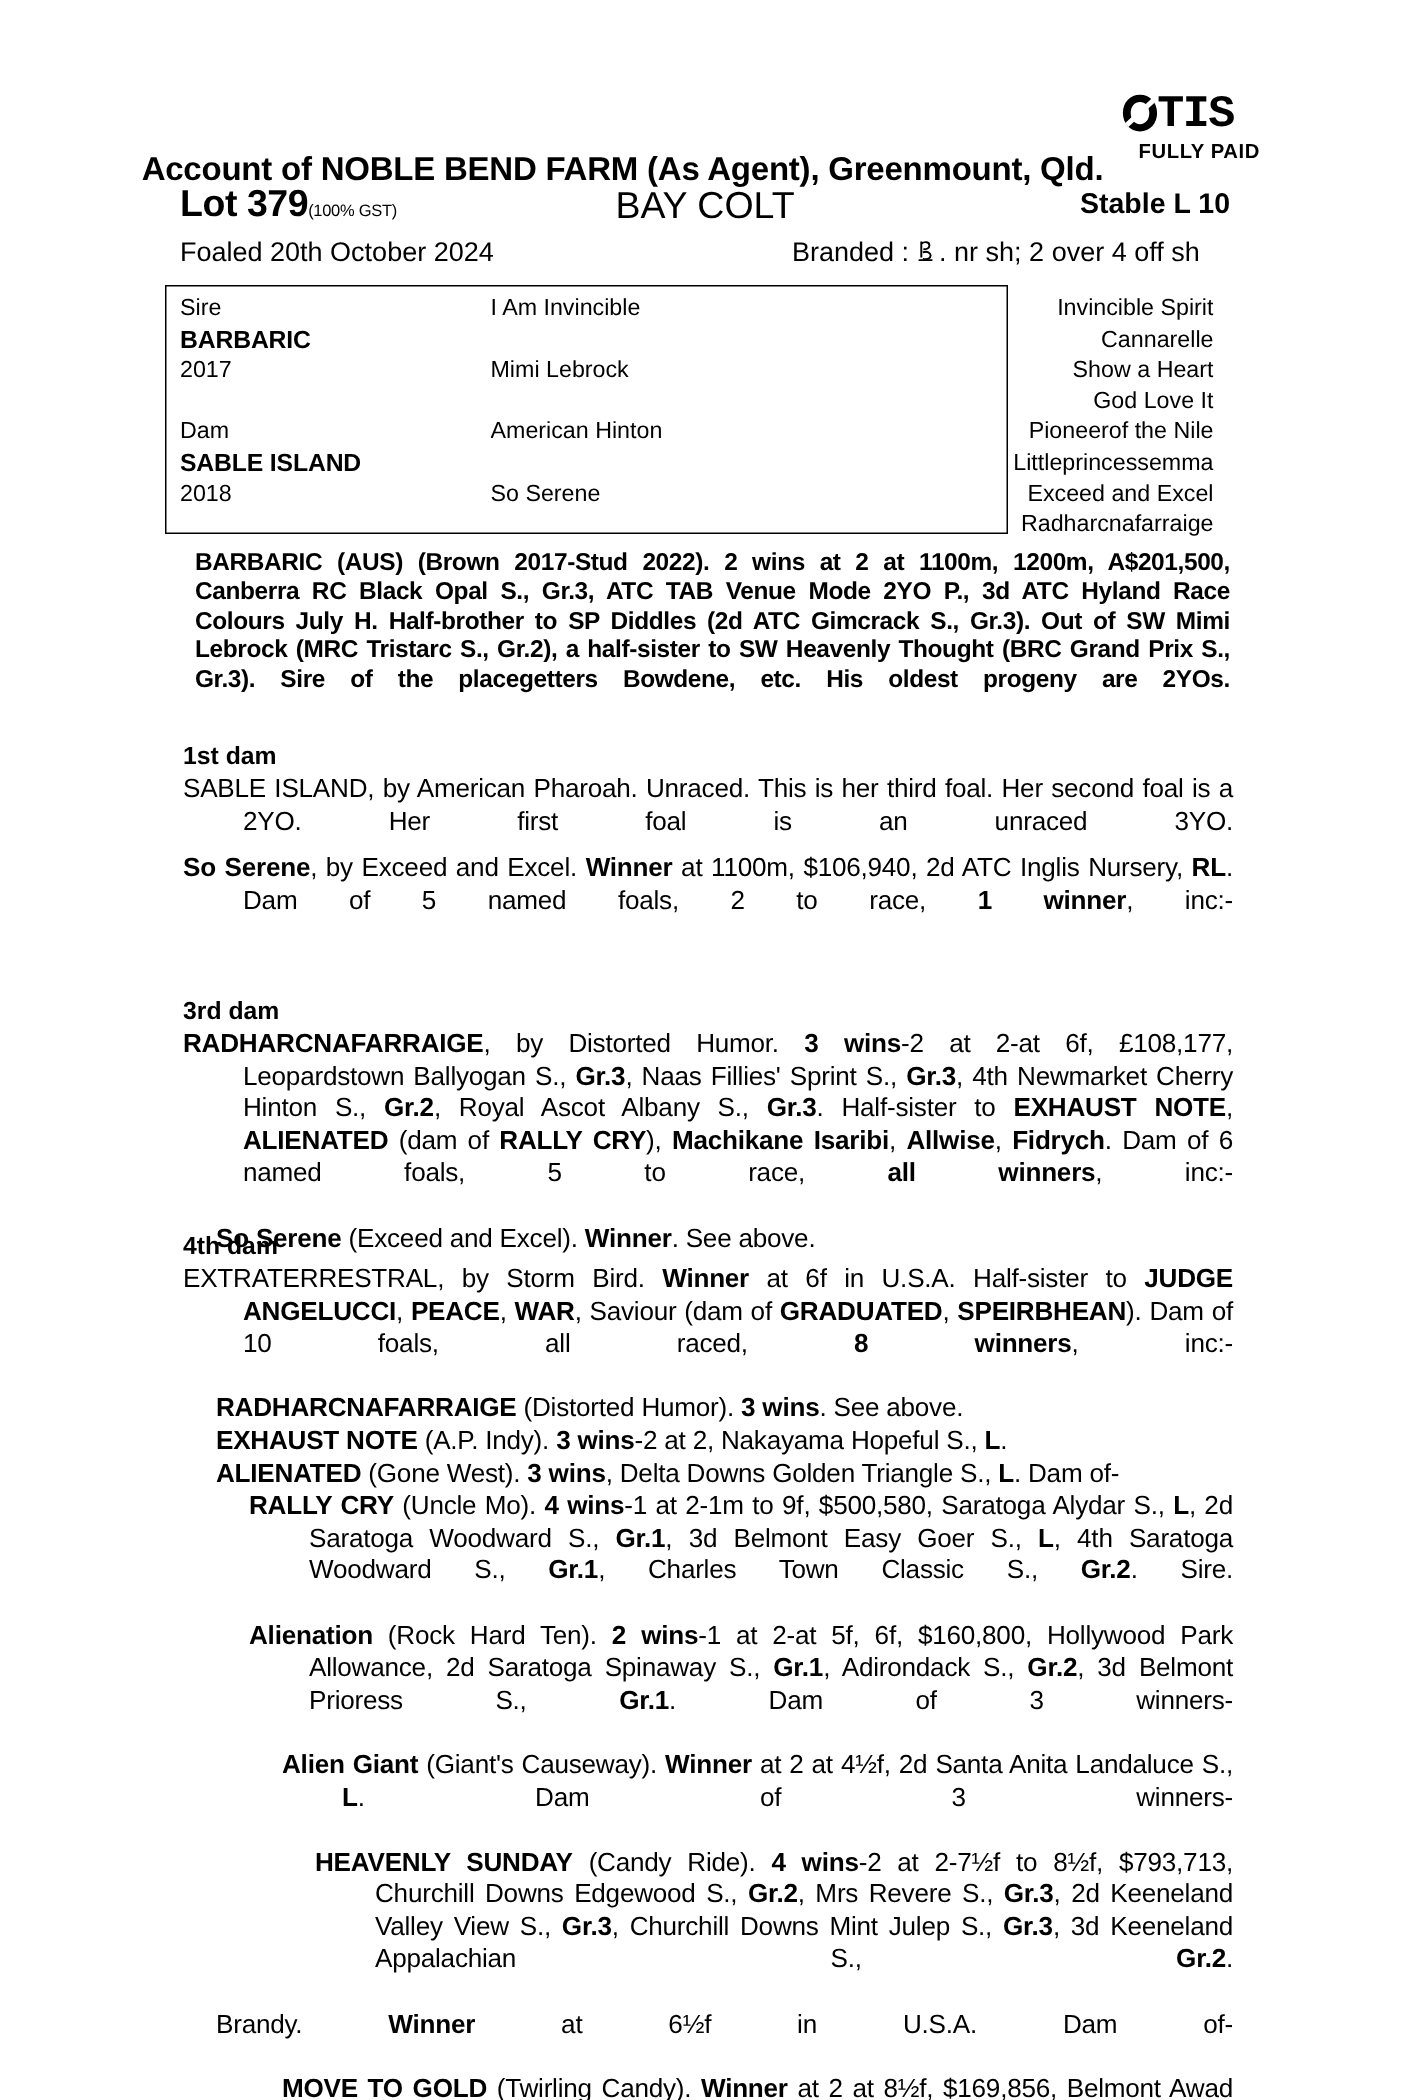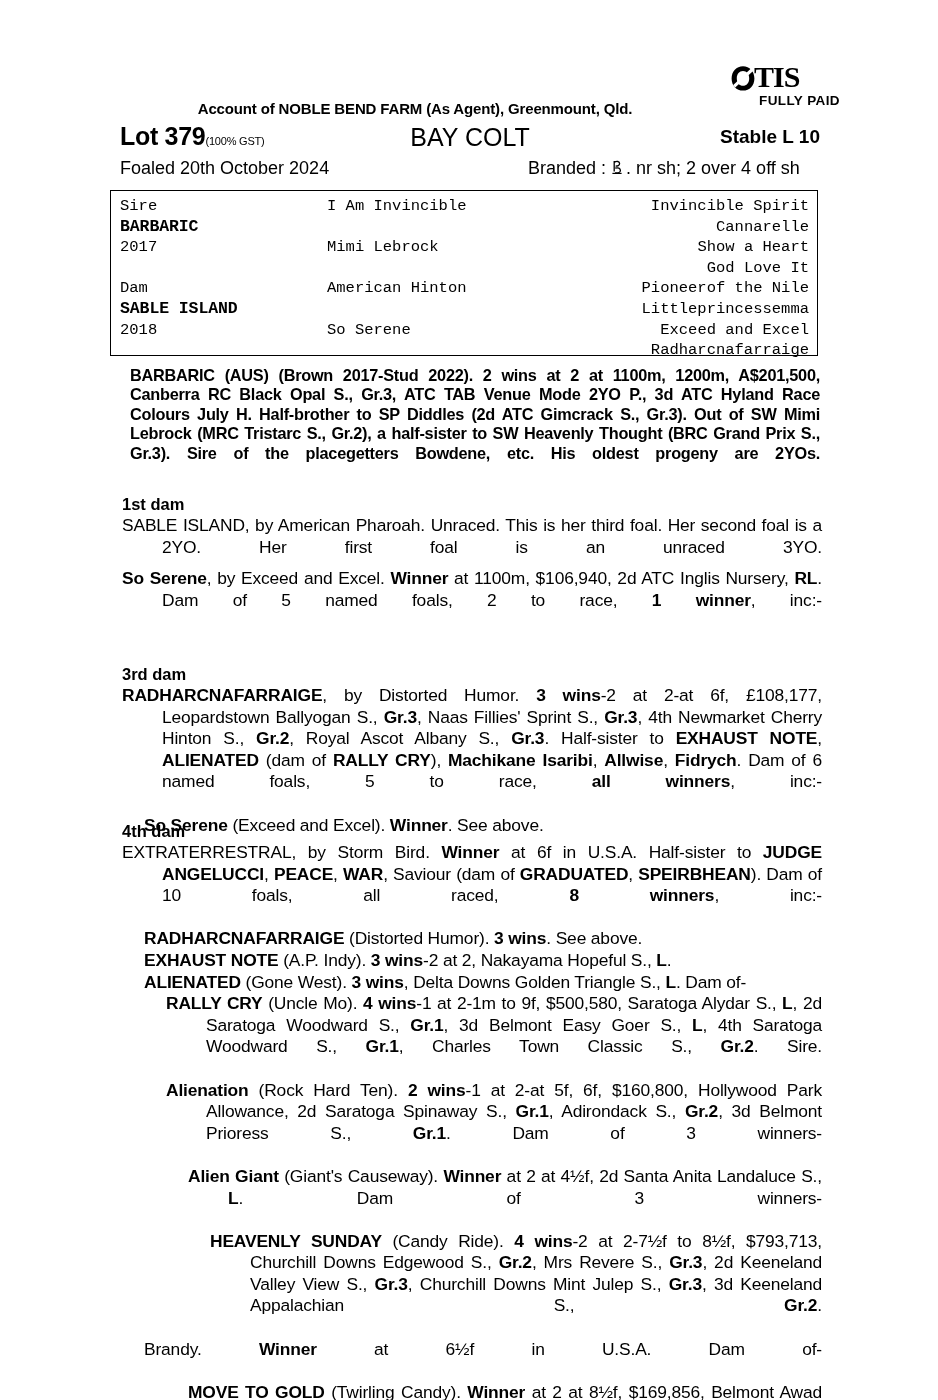--- a/index.html
+++ b/index.html
@@ -28,23 +28,23 @@
     right: 98px;
     top: 62px;
     width: 110px;
     text-align: center;
   }
   .logo-mark {
     font-size: 30px;
     font-weight: bold;
     letter-spacing: -1px;
     line-height: 30px;
-    font-family: Liberation Serif, serif;
+    font-family: Liberation Mono, monospace;
     display: block;
-    text-align: left;
+    text-align: center;
   }
   .logo-o {
     display: inline-block;
     position: relative;
     width: 25px;
     height: 26px;
     vertical-align: -4px;
     margin-right: -1px;
   }
   .logo-o svg { display:block; }
@@ -56,21 +56,21 @@
     margin-top: 1px;
     text-align: right;
   }
 
   .account-line {
     position: absolute;
     left: 0;
     top: 100px;
     width: 830px;
     text-align: center;
-    font-size: 15px;
+    font-size: 22px;
     font-weight: bold;
     letter-spacing: -0.15px;
     white-space: nowrap;
   }
 
   .lot-row {
     position: absolute;
     left: 120px;
     right: 118px;
     top: 122px;
@@ -132,25 +132,24 @@
     vertical-align: -3px;
     margin: 0 1px;
   }
   .brandmark svg { display: block; }
 
   
   .ped-box {
     position: absolute;
     left: 110px;
     top: 190px;
-    width: 708px;
+    width: 562px;
     height: 166px;
     border: 1.6px solid #000;
     box-sizing: border-box;
-    font-family: Liberation Mono, monospace;
   }
   .ped-grid {
     position: relative;
     width: 100%;
     height: 100%;
     font-size: 15.5px;
     line-height: 20.6px;
   }
   .ped-col1 { position: absolute; left: 9px;  top: 5px; width: 200px;}
   .ped-col2 { position: absolute; left: 216px; top: 5px; width: 180px;}

